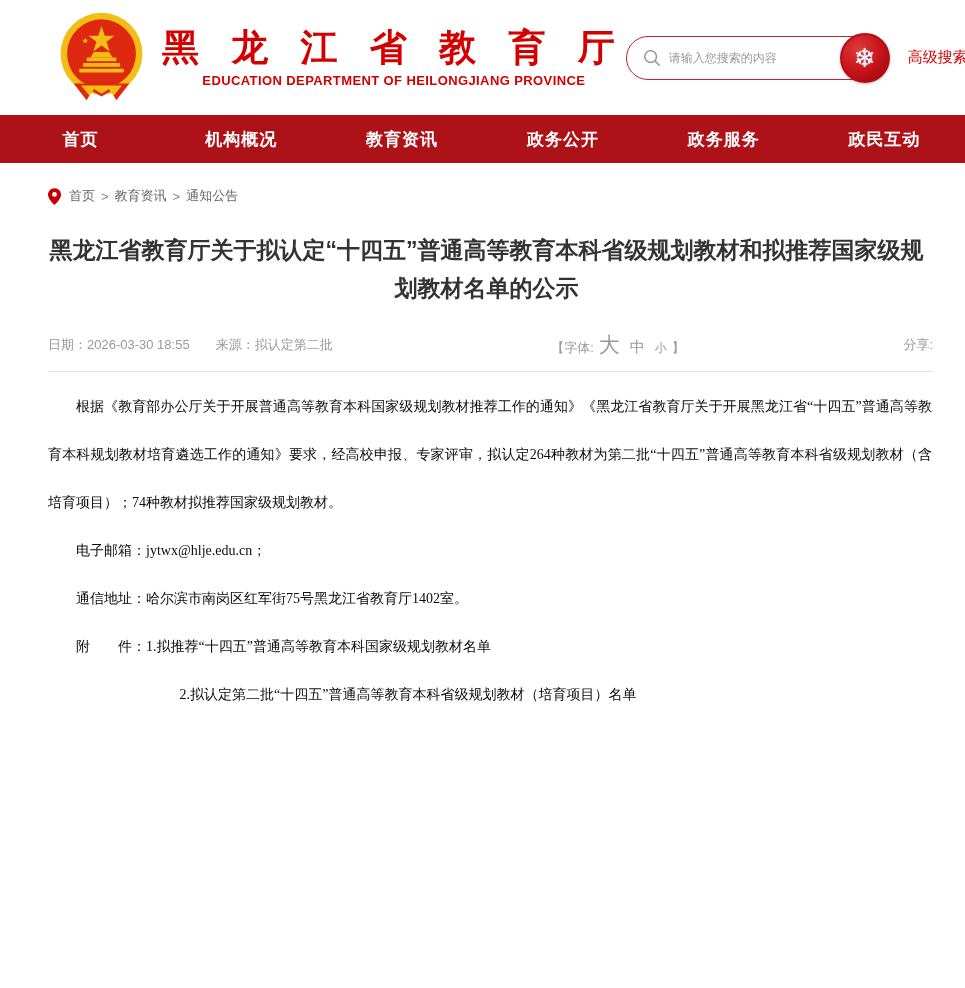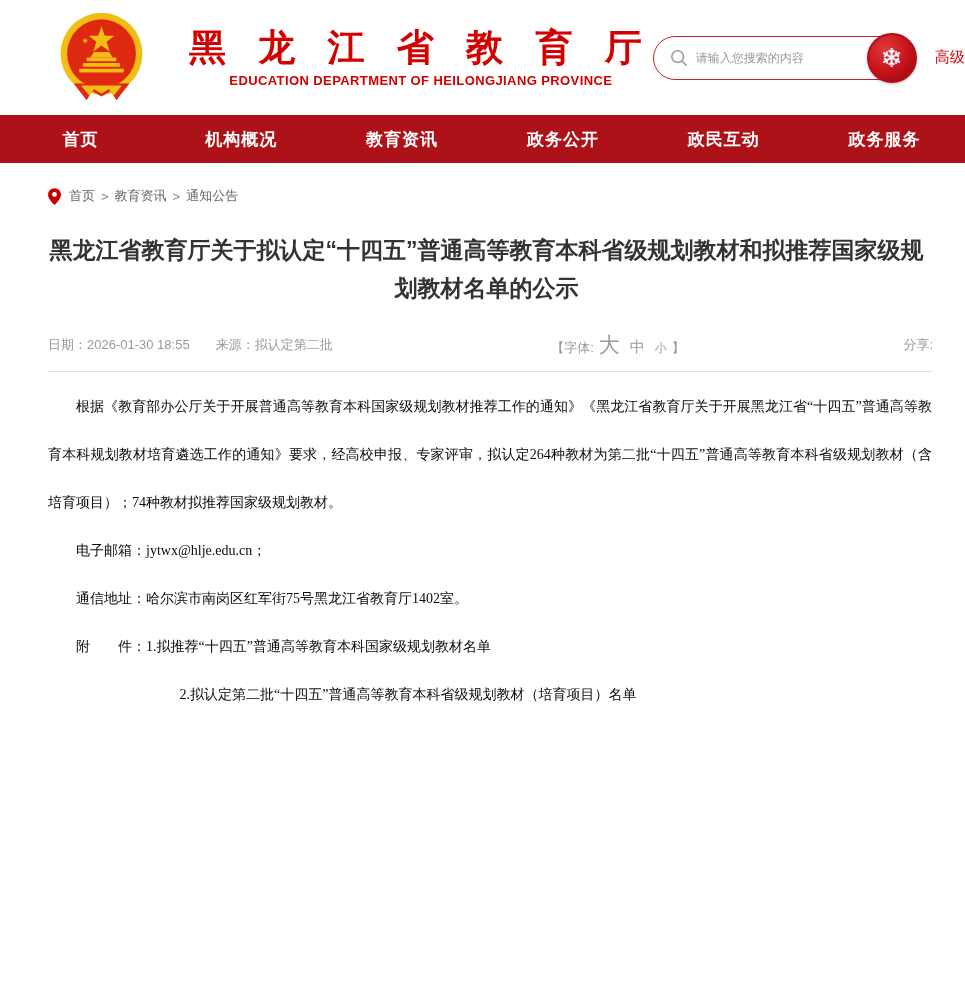--- a/index.html
+++ b/index.html
@@ -8,21 +8,21 @@
     width:965px; height:988px; margin:0 auto; position:relative;
     font-family:"Liberation Sans","DejaVu Sans",sans-serif;
     overflow:hidden;
   }
 
   
   .header {
     height:115px; background:#ffffff;
     display:flex; align-items:center; padding:0 12px 0 55px;
   }
-  .logo-group { display:flex; align-items:center;gap:27px; }
+  .logo-group { display:flex; align-items:center; }
   .emblem { width:93px; height:93px; flex:0 0 auto; }
   .logo-text { margin-left:14px; }
   .logo-title {
     color:#d40000; font-size:37px; font-weight:bold;
     letter-spacing:11px; line-height:1.15; white-space:nowrap;
   }
   .logo-subtitle {
     color:#d40000; font-size:13px; font-weight:bold;
     letter-spacing:0.4px; margin-top:3px; white-space:nowrap;text-align:center;
   }
@@ -139,41 +139,41 @@
 
     </div>
   </div>
 </div>
 
 <div class="nav">
   <div class="nav-item">首页</div>
   <div class="nav-item">机构概况</div>
   <div class="nav-item">教育资讯</div>
   <div class="nav-item">政务公开</div>
+  <div class="nav-item">政务服务</div>
   <div class="nav-item">政民互动</div>
-  <div class="nav-item">政务服务</div>
 </div>
 
 <div class="breadcrumb">
   <svg class="pin-icon" viewBox="0 0 14 18">
     <path d="M7 0 C3.1 0 0 3.1 0 7 C0 12 7 18 7 18 C7 18 14 12 14 7 C14 3.1 10.9 0 7 0 Z" fill="#c40000"></path>
     <circle cx="7" cy="6.8" r="2.6" fill="#ffffff"></circle>
   </svg>
   <span class="crumb">首页</span>
   <span class="crumb-sep">&gt;</span>
   <span class="crumb">教育资讯</span>
   <span class="crumb-sep">&gt;</span>
   <span class="crumb">通知公告</span>
 </div>
 
 <h1 class="article-title">黑龙江省教育厅关于拟认定“十四五”普通高等教育本科省级规划教材和拟推荐国家级规划教材名单的公示</h1>
 
 <div class="meta-row">
   <div class="meta-left">
-    <span>日期：2026-01-30 18:55</span>
+    <span>日期：2026-03-30 18:55</span>
     <span class="meta-source">来源：拟认定第二批</span>
   </div>
   <div class="meta-font">
     <span>【字体:</span><span class="font-big">大</span><span class="font-mid">中</span><span class="font-small">小</span><span>】</span>
   </div>
   <div class="meta-share">分享:</div>
 </div>
 
 <div class="article-body">
   <p>根据《教育部办公厅关于开展普通高等教育本科国家级规划教材推荐工作的通知》《黑龙江省教育厅关于开展黑龙江省“十四五”普通高等教育本科规划教材培育遴选工作的通知》要求，经高校申报、专家评审，拟认定264种教材为第二批“十四五”普通高等教育本科省级规划教材（含培育项目）；74种教材拟推荐国家级规划教材。</p>

